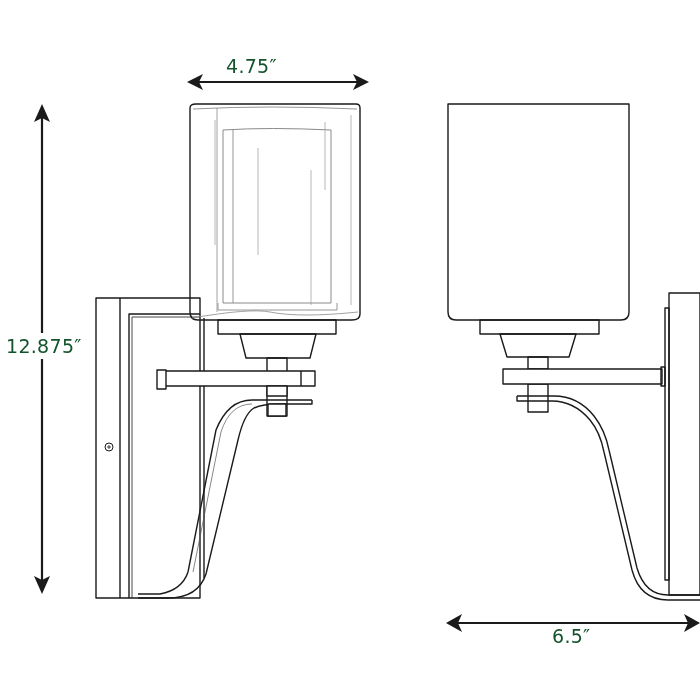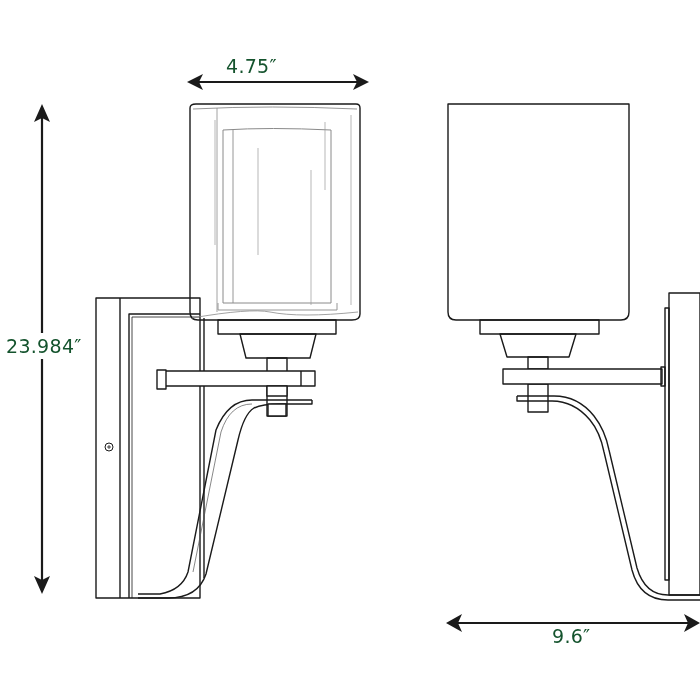--- a/index.html
+++ b/index.html
@@ -103,14 +103,14 @@
       </g>
       <g>
         <path d="M517 396 L517 401 L552 401 Q574 401 590 420 Q600 432 604 452 L632 570 Q640 600 668 600 L700 600"></path>
         <path d="M517 396 L554 396 Q578 396 594 416 Q605 430 609 450 L637 568 Q645 595 668 595 L700 595"></path>
       </g>
     </g>
   </g>
 </svg>
 
 <div class="dim-label" id="lbl-width-front">4.75″</div>
-<div class="dim-label" id="lbl-height">23.984″</div>
-<div class="dim-label" id="lbl-depth">9.6″</div>
+<div class="dim-label" id="lbl-height">12.875″</div>
+<div class="dim-label" id="lbl-depth">6.5″</div>
 
 </body></html>

